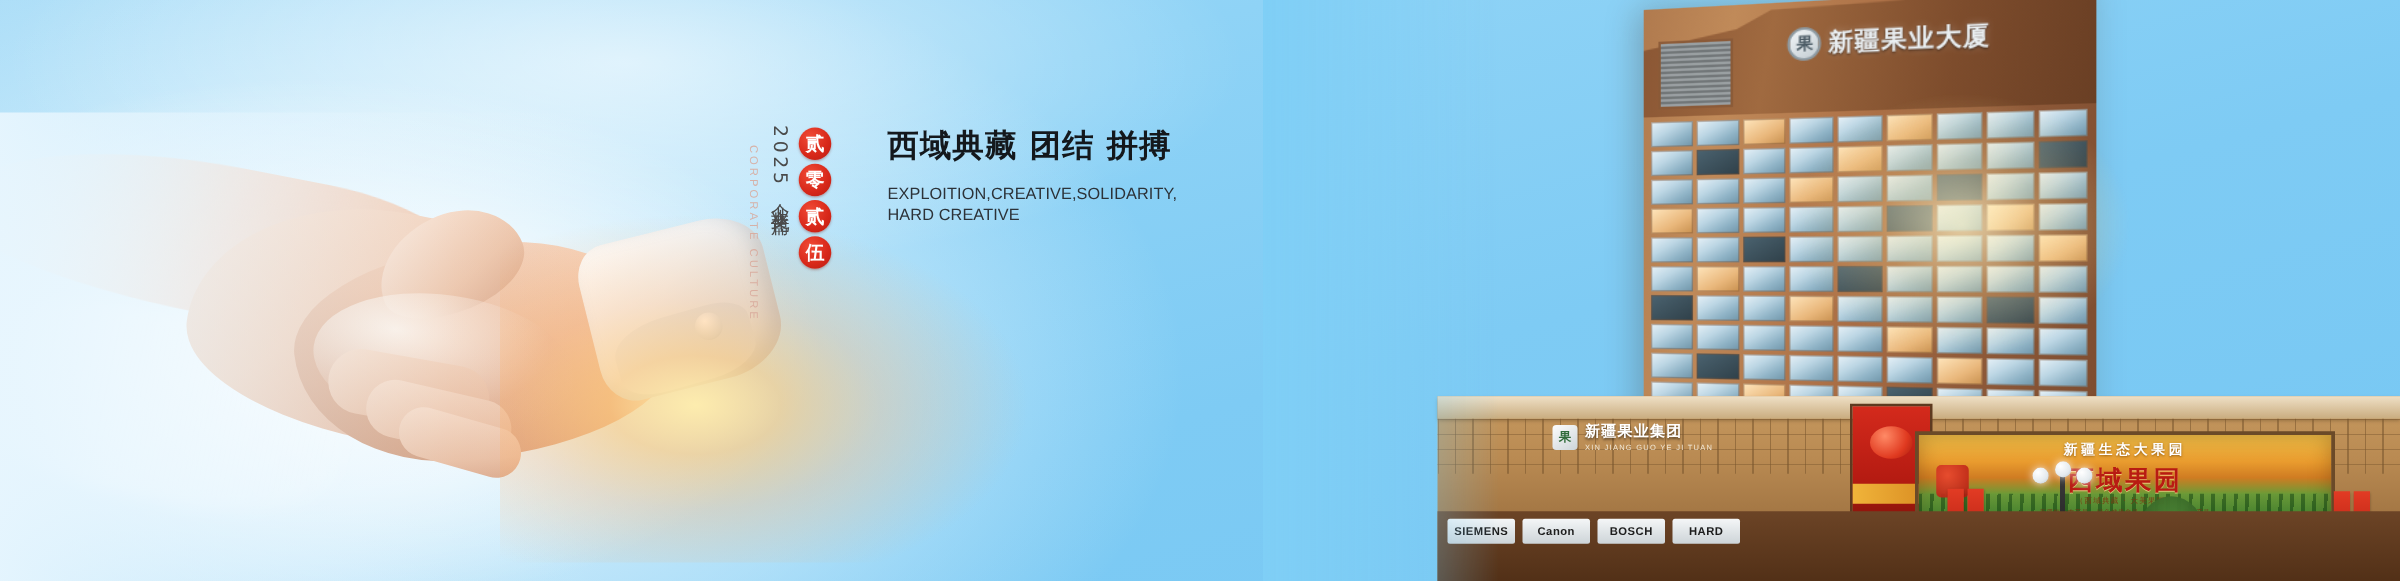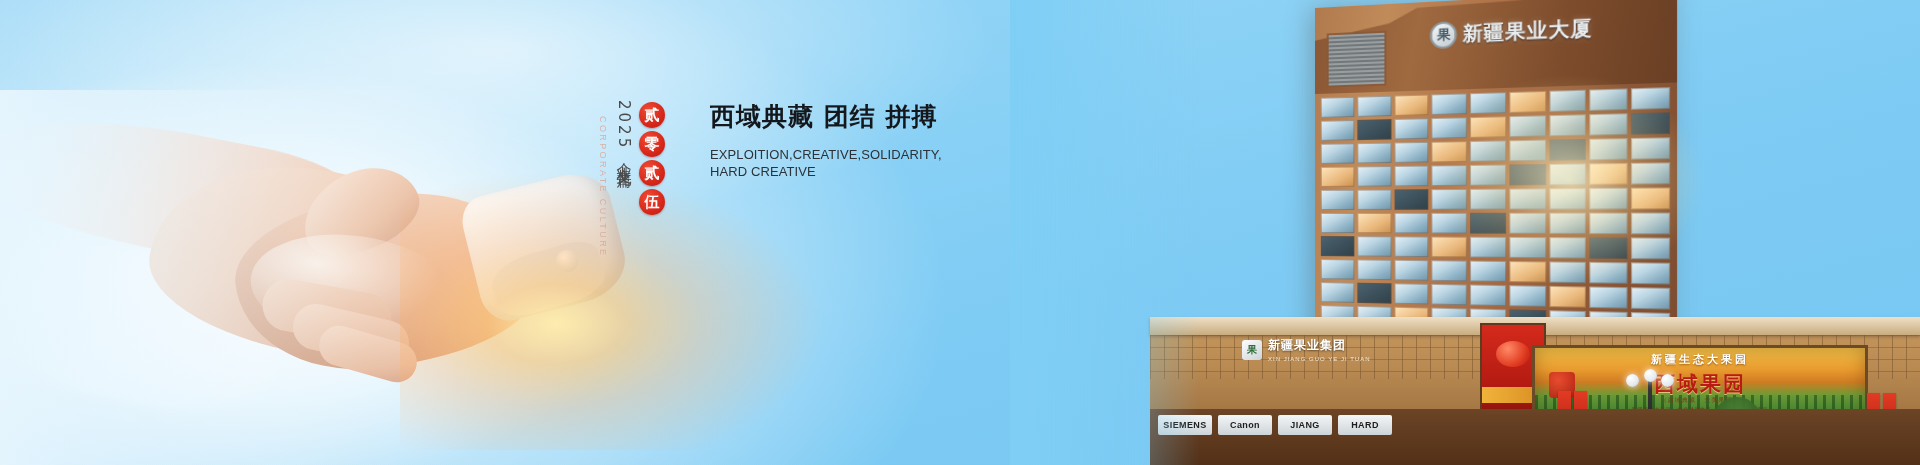--- a/index.html
+++ b/index.html
@@ -664,21 +664,21 @@
         <div class="awning"></div>
         <div class="awning"></div>
         <div class="awning"></div>
         <div class="awning"></div>
         <div class="awning"></div>
       </div>
 
       <div class="shops">
         <div class="shop">SIEMENS</div>
         <div class="shop">Canon</div>
-        <div class="shop">JIANG</div>
+        <div class="shop">BOSCH</div>
         <div class="shop">HARD</div>
       </div>
     </div>
 
     <div class="sun-right"></div>
     <div class="building-haze"></div>
   </div>
 
 </div>
 

